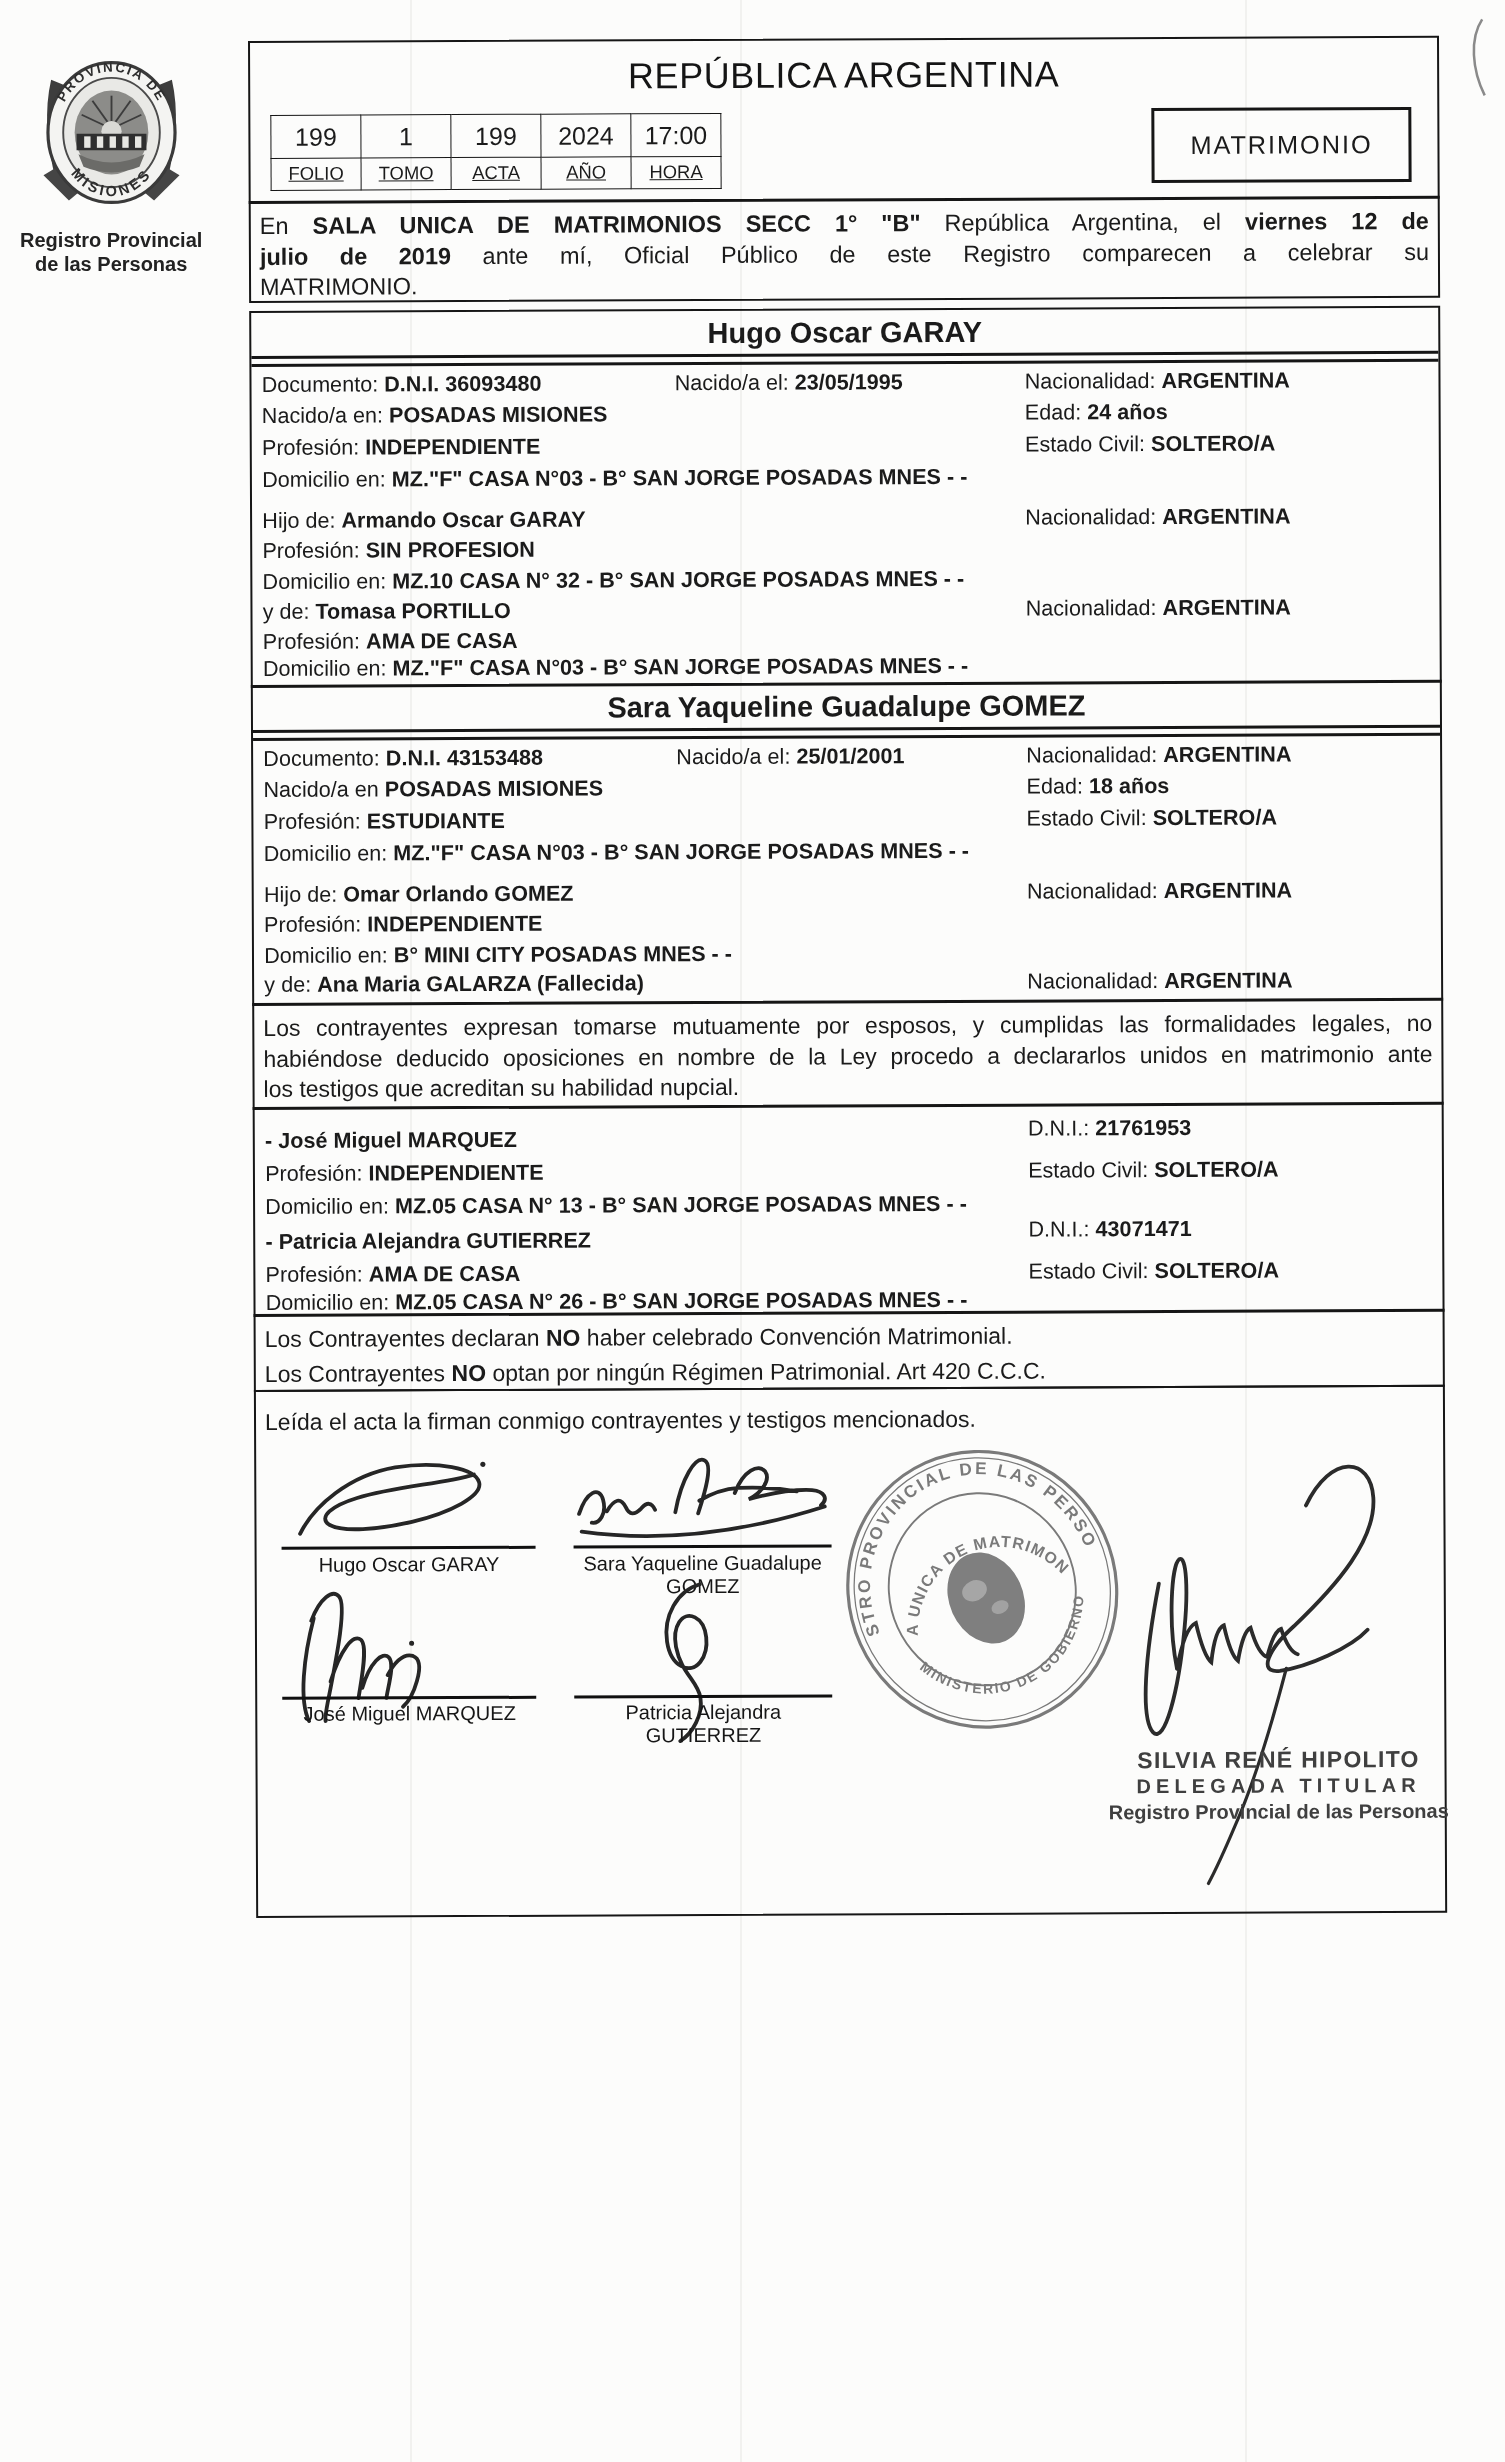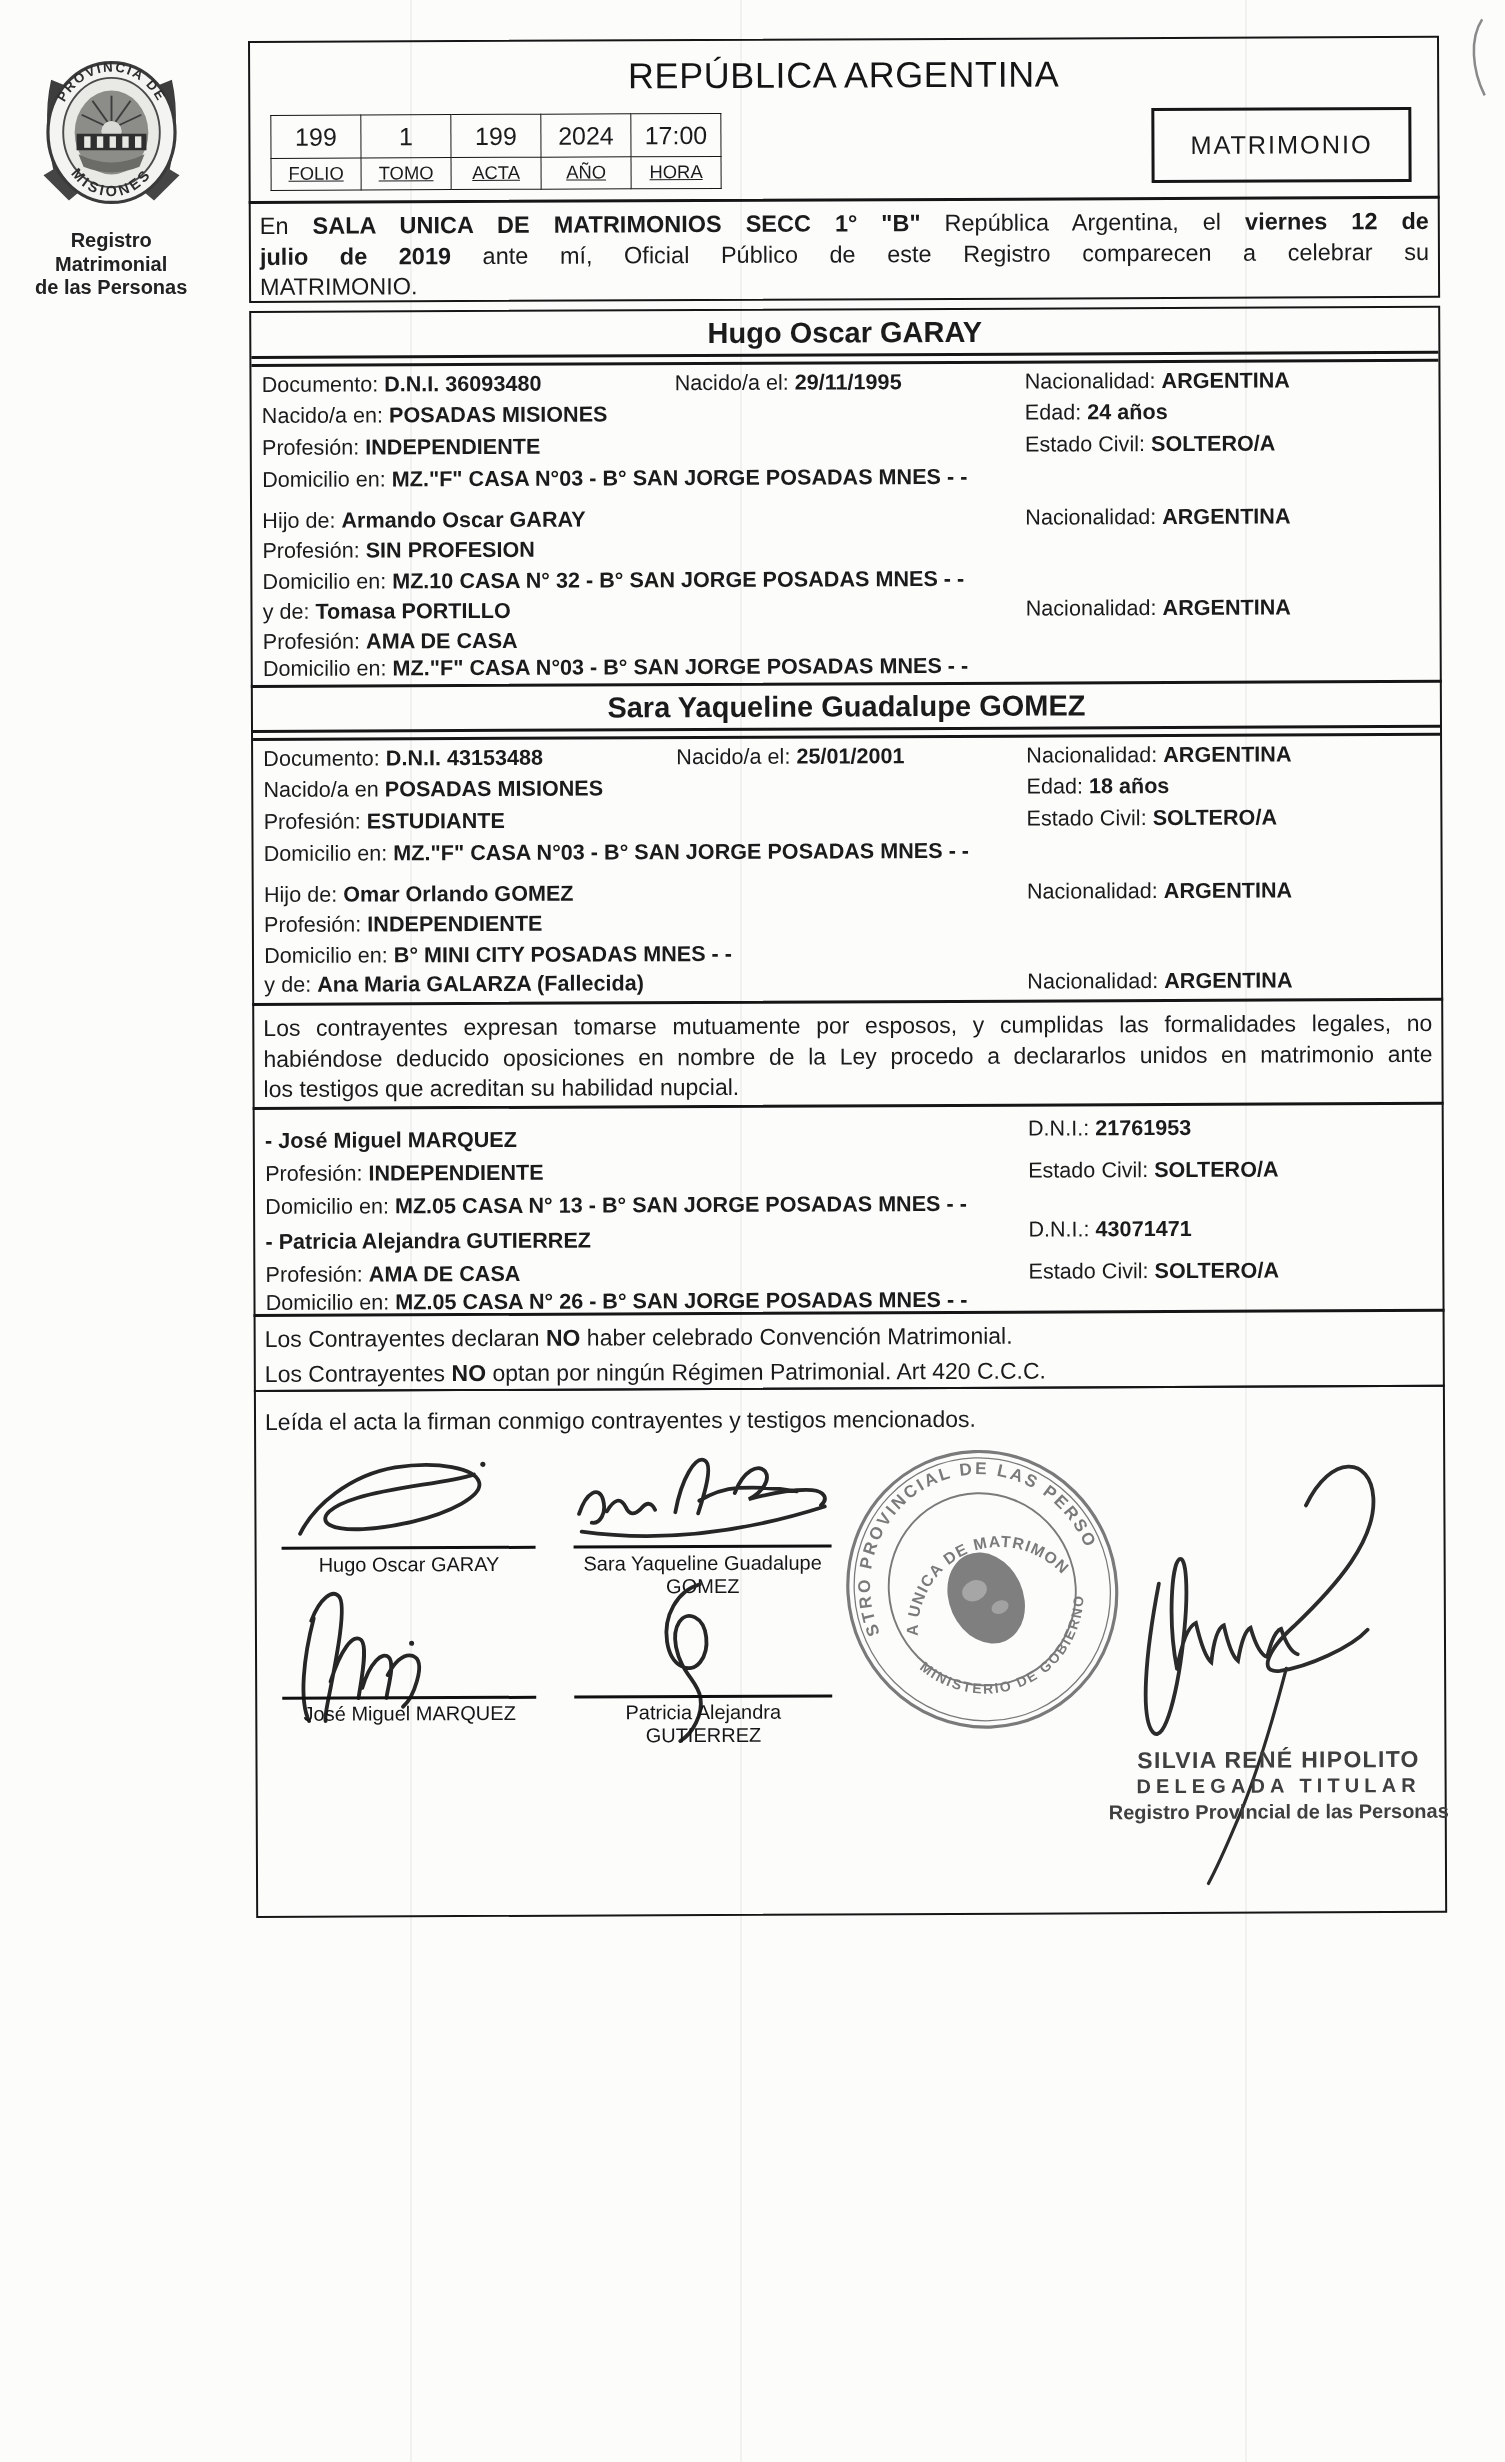--- a/index.html
+++ b/index.html
@@ -86,21 +86,21 @@
       <g fill="#e7e7e3">
           <rect x="112" y="134" width="10" height="18"></rect>
           <rect x="132" y="134" width="10" height="18"></rect>
       <rect x="152" y="134" width="10" height="18"></rect>
           <rect x="172" y="134" width="10" height="18"></rect>
           <rect x="192" y="134" width="10" height="18"></rect>
         </g>
       <path d="M103 162 q52 26 104 0 l-8 20 q-44 18 -88 0 z" fill="#6b6b68"></path>
     </svg>
     <div class="emblem-caption">
-      <div>Registro Matrimonial</div>
+      <div>Registro Provincial</div>
       <div>de las Personas</div>
     </div>
   </div>
 
   <div class="doc">
 
     <div class="sec" style="top:0;height:163px">
       <div class="title">REPÚBLICA ARGENTINA</div>
       <table class="regtable">
         <tbody>
@@ -127,21 +127,21 @@
       <div class="pline just" style="top:10.2px"><span>En </span><b>SALA UNICA DE MATRIMONIOS SECC 1° "B"</b><span> República Argentina, el </span><b>viernes 12 de</b></div>
       <div class="pline just" style="top:41px"><b>julio de 2019</b><span> ante mí, Oficial Público de este Registro comparecen a celebrar su</span></div>
       <div class="pline" style="top:71px">MATRIMONIO.</div>
     </div>
 
     <div class="sec" style="top:270px;height:377px">
       <div class="name-head">Hugo Oscar GARAY</div>
       <div class="rule2"></div>
       <div class="row" style="top:59px">
         <span>Documento:</span> <b>D.N.I. 36093480</b>
-        <span class="c2"><span>Nacido/a el:</span> <b>29/11/1995</b></span>
+        <span class="c2"><span>Nacido/a el:</span> <b>23/05/1995</b></span>
         <span class="c3"><span>Nacionalidad:</span> <b>ARGENTINA</b></span>
       </div>
       <div class="row" style="top:90px">
         <span>Nacido/a en:</span> <b>POSADAS MISIONES</b>
         <span class="c3"><span>Edad:</span> <b>24 años</b></span>
       </div>
       <div class="row" style="top:122px">
         <span>Profesión:</span> <b>INDEPENDIENTE</b>
         <span class="c3"><span>Estado Civil:</span> <b>SOLTERO/A</b></span>
       </div>

